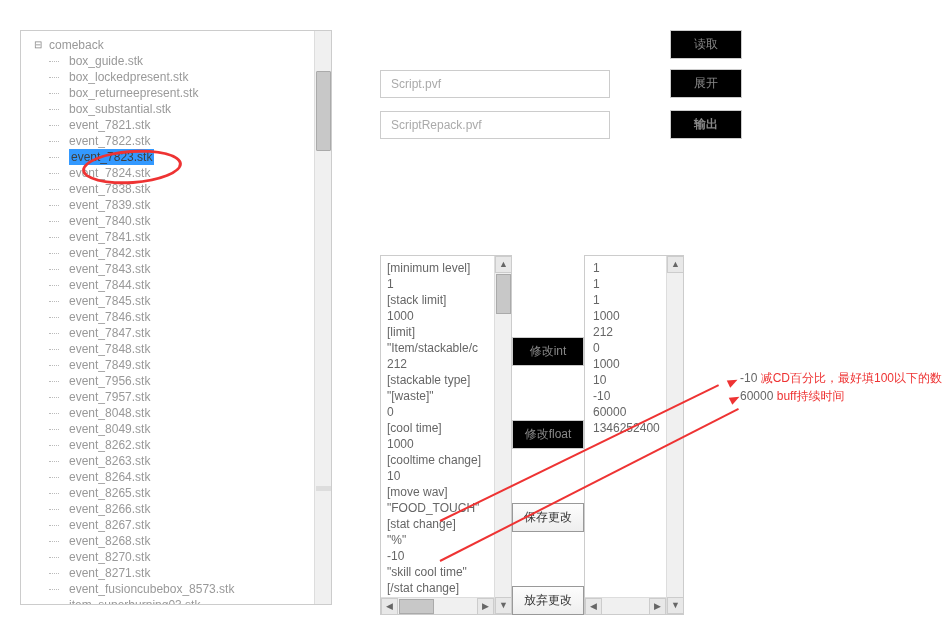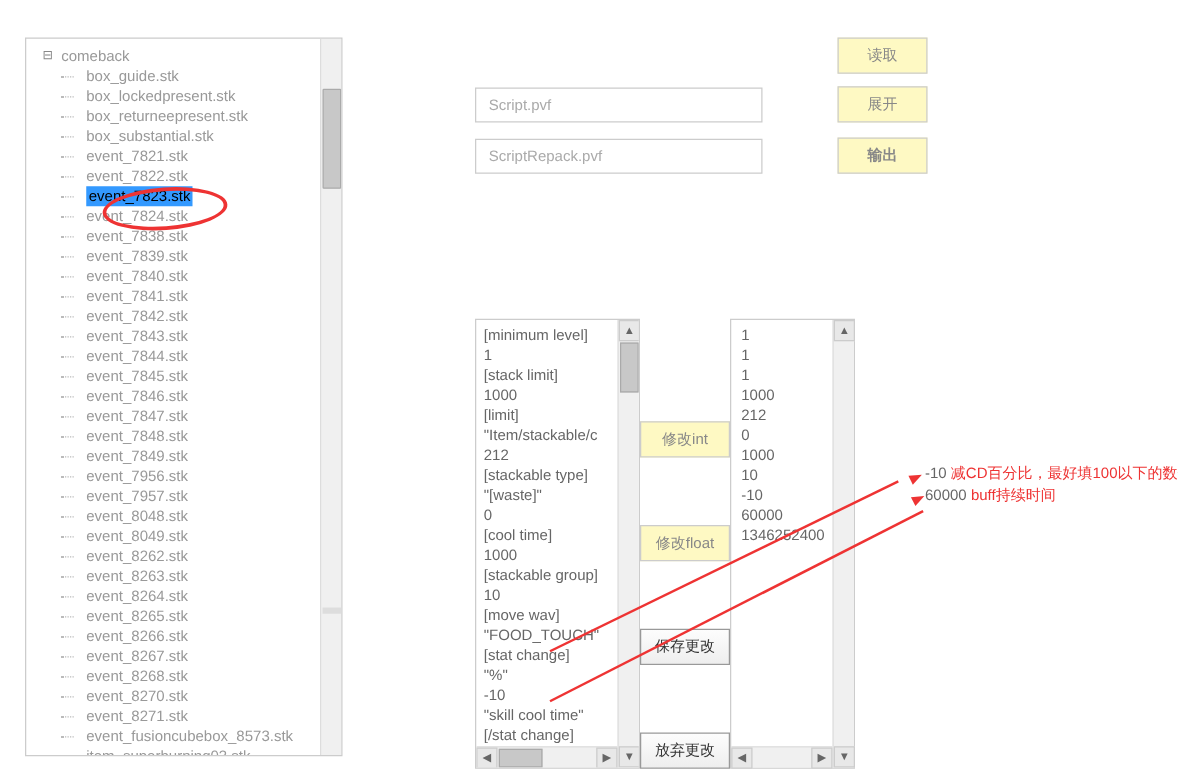--- a/index.html
+++ b/index.html
@@ -10,21 +10,21 @@
       color: #555;
       width: 942px;
       height: 617px;
       position: relative;
       overflow: hidden;
     }
     .tree-panel {
       position: absolute;
       left: 20px;
       top: 30px;
-      width: 254px;
+      width: 312px;
       height: 575px;
       border: 1px solid #ccc;
       background: #fff;
       overflow: hidden;
     }
     .tree-scroll {
       position: absolute;
       right: 0;
       top: 0;
       width: 17px;
@@ -76,21 +76,21 @@
     .tree-item::before {
       content: "";
       position: absolute;
       left: -20px;
       top: 8px;
       width: 10px;
       border-top: 1px dotted #bbb;
     }
     .tree-item.selected {
       background: #3399ff;
-      color: #000000;
+      color: #404040;
       display: inline-block;
       padding: 0 2px;
     }
     .red-circle {
       position: absolute;
       left: 82px;
       top: 150px;
       width: 100px;
       height: 34px;
       border: 3px solid #e33;
@@ -111,21 +111,21 @@
       display: inline-block;
       background: #fff;
     }
     .btn {
       border: 1px solid #ccc;
       padding: 5px 0;
       width: 72px;
       text-align: center;
       color: #888;
       display: inline-block;
-      background: #fef9c3;
+      background: #000000;
       cursor: pointer;
     }
     .btn.primary {
       border: 1px solid #999;
       background: linear-gradient(#fdfdfd, #eee);
       color: #333;
     }
     .top-row { display: flex; gap: 20px; margin-bottom: 12px; align-items: flex-end; }
     .input1 { width: 230px; }
     .input2 { width: 230px; }
@@ -286,21 +286,21 @@
           <div>[stack limit]</div>
           <div>1000</div>
           <div>[limit]</div>
           <div>"Item/stackable/c</div>
           <div>212</div>
           <div>[stackable type]</div>
           <div>"[waste]"</div>
           <div>0</div>
           <div>[cool time]</div>
           <div>1000</div>
-          <div>[stackable group]</div>
+          <div>[cooltime change]</div>
           <div>10</div>
           <div>[move wav]</div>
           <div>"FOOD_TOUCH"</div>
           <div>[stat change]</div>
           <div>"%"</div>
           <div style="color: rgb(102, 102, 102);">-10</div>
           <div>"skill cool time"</div>
           <div>[/stat change]</div>
           <div>[stat change dura</div>
           <div style="color: rgb(102, 102, 102);">60000</div>

